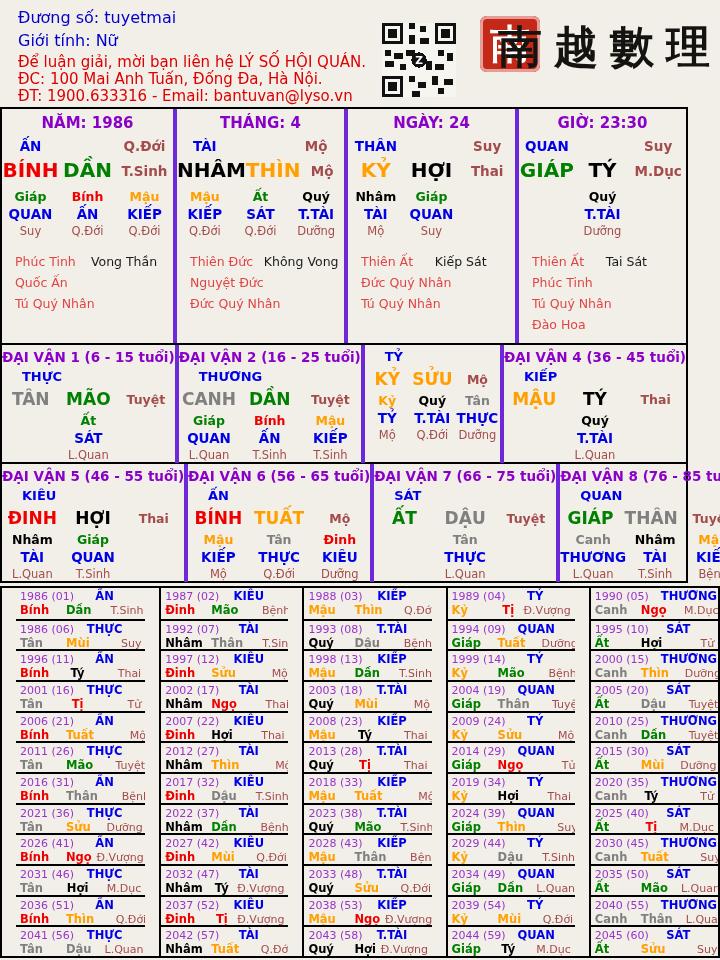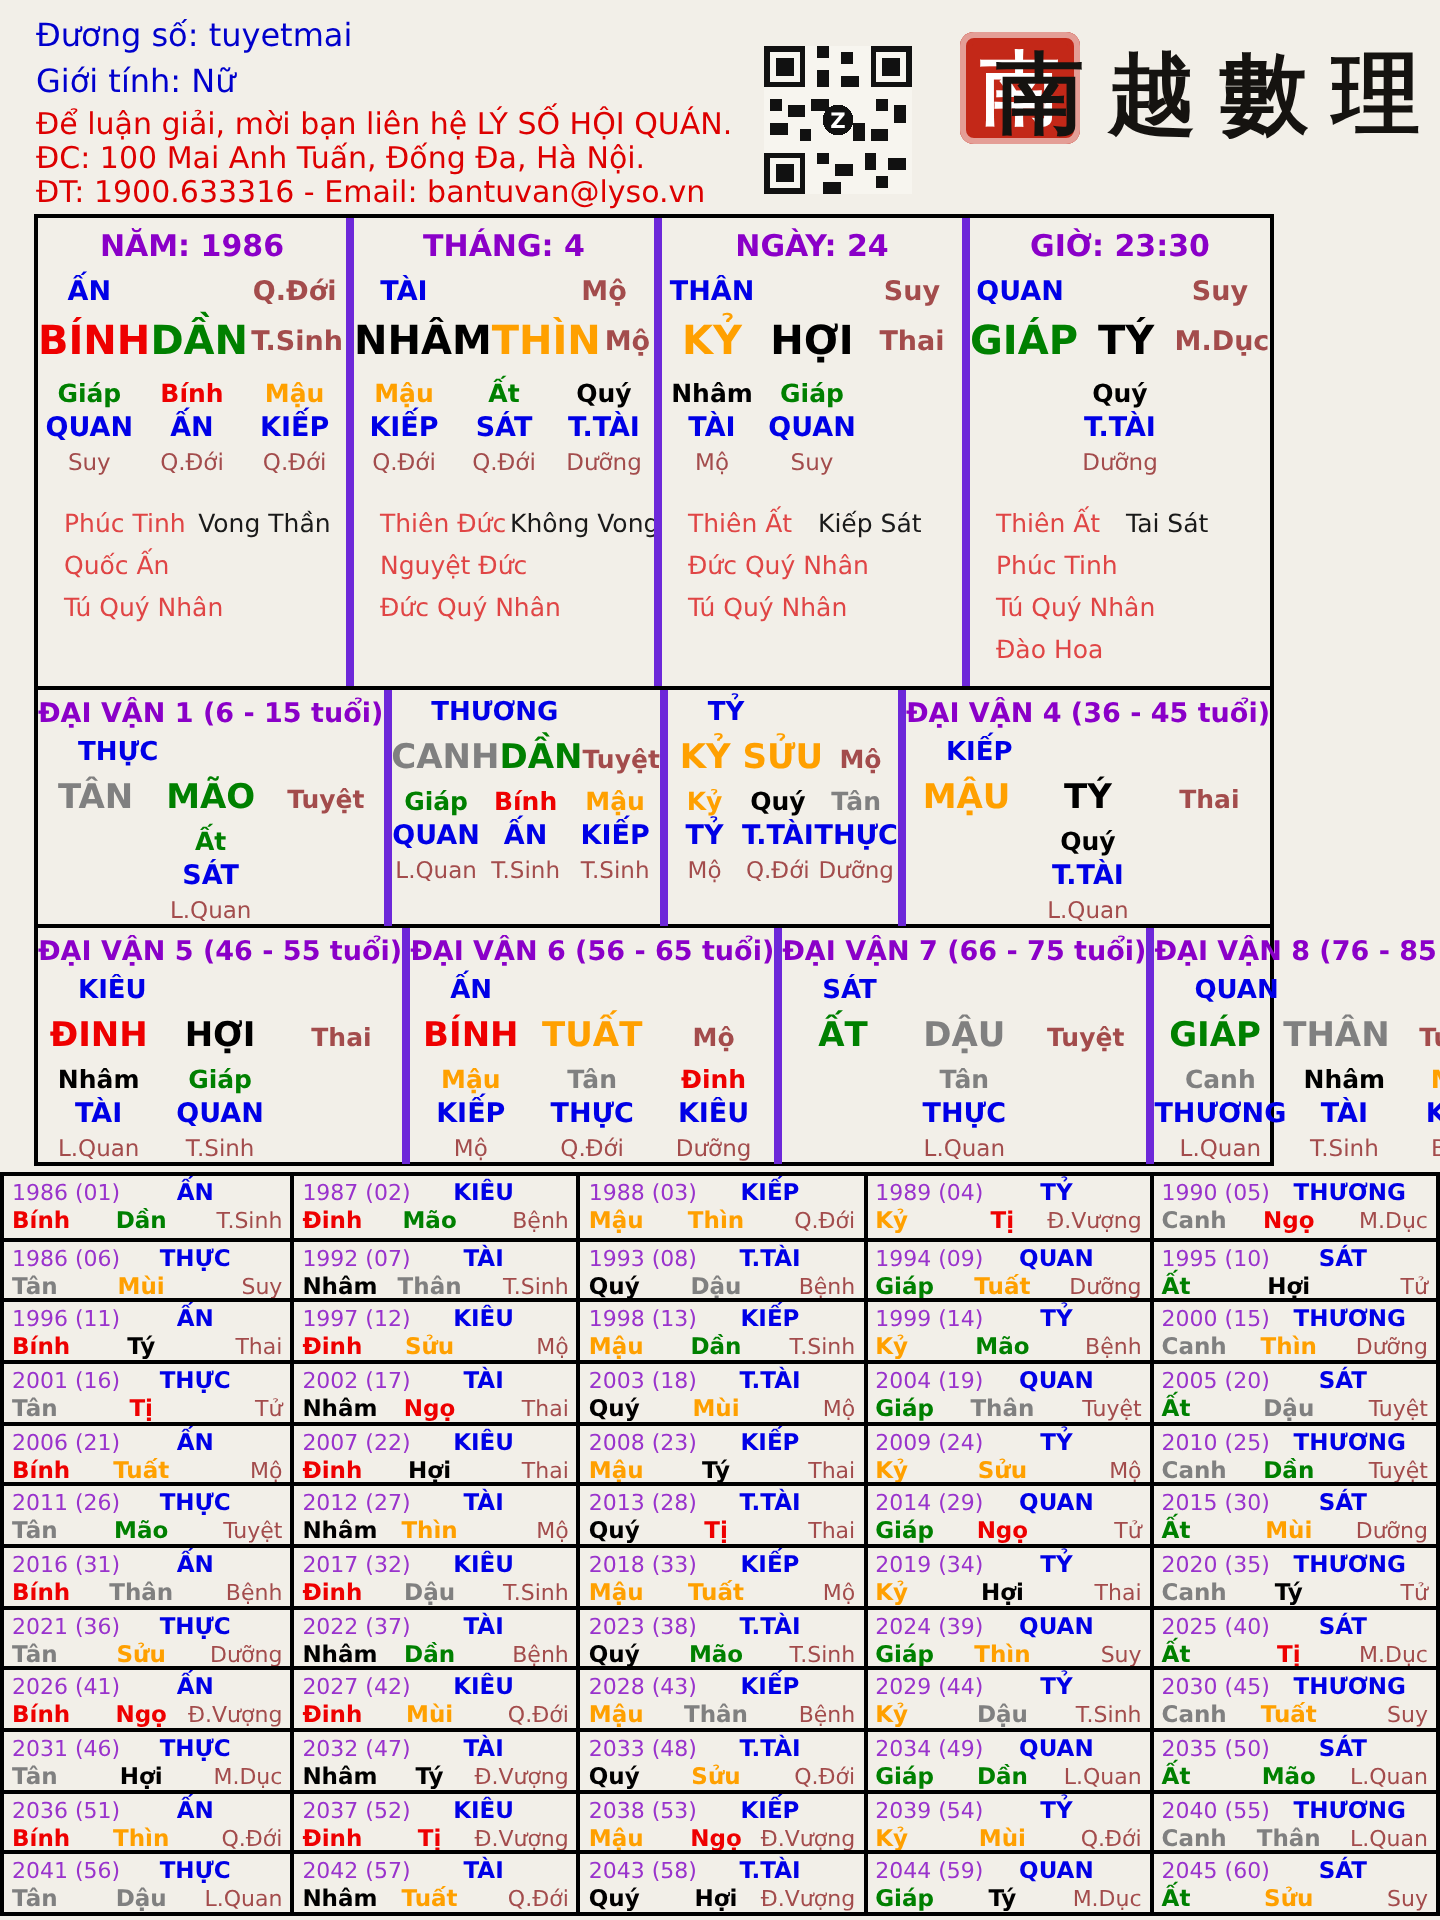--- a/index.html
+++ b/index.html
@@ -14,21 +14,21 @@
     border-radius:7px;color:#fff;font-family:"DejaVu Serif","Liberation Serif",serif;
     font-size:40px;font-weight:bold;display:flex;align-items:center;justify-content:center;
     box-shadow:inset 0 0 0 3px rgba(255,255,255,.55), inset 0 0 0 6px var(--seal_red);}
   .brand{position:absolute;left:498px;top:18px;width:220px;font-family:"DejaVu Serif","Liberation Serif",serif;
     font-size:44px;font-weight:bold;color:#151310;letter-spacing:12px;white-space:nowrap;}
   
   .c-red{color:var(--red);} .c-green{color:var(--green);} .c-orange{color:var(--orange);}
   .c-gray{color:var(--gray);} .c-black{color:var(--black);} .c-blue{color:var(--blue);}
   .c-stage{color:var(--stage);}
   
-  .row4{position:absolute;left:17px;width:620px;display:grid;grid-template-columns:repeat(4,1fr);
+  .row4{position:absolute;left:0;width:688px;display:grid;grid-template-columns:repeat(4,1fr);
     border:2px solid #000;box-sizing:border-box;}
   .row4>div{box-sizing:border-box;}
   .row4>div + div{border-left:4px solid #6d28d9;}
   .grid3{display:grid;grid-template-columns:repeat(3,1fr);align-items:end;}
   .grid3>*{text-align:center;white-space:nowrap;}
   
   .pillar{padding-top:5px;position:relative;}
   .p-title{text-align:center;font-size:15px;font-weight:bold;color:var(--purple_title);height:24px;}
   .p-r1 .pstar{font-size:13.5px;font-weight:bold;}
   .p-r1 .pstage1{font-size:13.5px;font-weight:bold;}
@@ -47,21 +47,21 @@
   .dv{padding-top:4px;}
   .dv-title{text-align:center;font-size:13.5px;font-weight:bold;color:var(--purple_title);height:20px;white-space:nowrap;}
   .dv-star{padding-left:20px;font-size:13px;font-weight:bold;height:19px;}
   .dv-main .big{font-size:17px;font-weight:bold;line-height:22px;}
   .dv-main .bigstage{font-size:12.5px;font-weight:bold;line-height:20px;}
   .dv-hidden{margin-top:3px;align-items:start;}
   
   #years{position:absolute;left:0;top:586px;width:720px;height:372px;border:2px solid #000;
     box-sizing:border-box;display:grid;grid-template-columns:repeat(5,1fr);grid-template-rows:repeat(12,1fr);}
   .ycell{box-sizing:border-box;border-left:2px solid #000;border-top:2px solid #000;
-    padding:1px 4px 2px 4px;display:flex;flex-direction:column;justify-content:space-between;overflow:hidden;}
+    padding:1px 4px 2px 4px;display:flex;flex-direction:column;justify-content:space-between;overflow:hidden;margin-left:14px;}
   .ycell:nth-child(5n+1){border-left:none;}
   .ycell:nth-child(-n+5){border-top:none;}
   .yl1{display:flex;align-items:baseline;}
   .ylabel{color:var(--purple_year);font-size:11px;width:66px;flex:none;white-space:nowrap;}
   .ystar{flex:1;text-align:center;margin-right:18px;font-size:11.5px;font-weight:bold;white-space:nowrap;}
   .yl2{display:grid;grid-template-columns:46px 1fr 52px;align-items:baseline;}
   .ystem{font-size:11.5px;font-weight:bold;text-align:left;white-space:nowrap;}
   .ybranch{font-size:11.5px;font-weight:bold;text-align:center;white-space:nowrap;}
   .ystage{font-size:11px;text-align:right;white-space:nowrap;}
 </style>
@@ -283,20 +283,21 @@
         </div>
         <div class="grid3 p-hidden dv-hidden">
           <div class="hstack" style="grid-column: 2;">
             <div class="hstem c-green">Ất</div>
             <div class="hstar c-blue">SÁT</div>
             <div class="hstage c-stage">L.Quan</div>
           </div>
         </div>
       </div>
       <div class="dv">
+        <div class="dv-title">ĐẠI VẬN 2 (16 - 25 tuổi)</div>
         <div class="dv-star c-blue">THƯƠNG</div>
         <div class="grid3 dv-main">
           <span class="big c-gray">CANH</span>
           <span class="big c-green">DẦN</span>
           <span class="bigstage c-stage">Tuyệt</span>
         </div>
         <div class="grid3 p-hidden dv-hidden">
           <div class="hstack" style="grid-column: 1;">
             <div class="hstem c-green">Giáp</div>
             <div class="hstar c-blue">QUAN</div>

